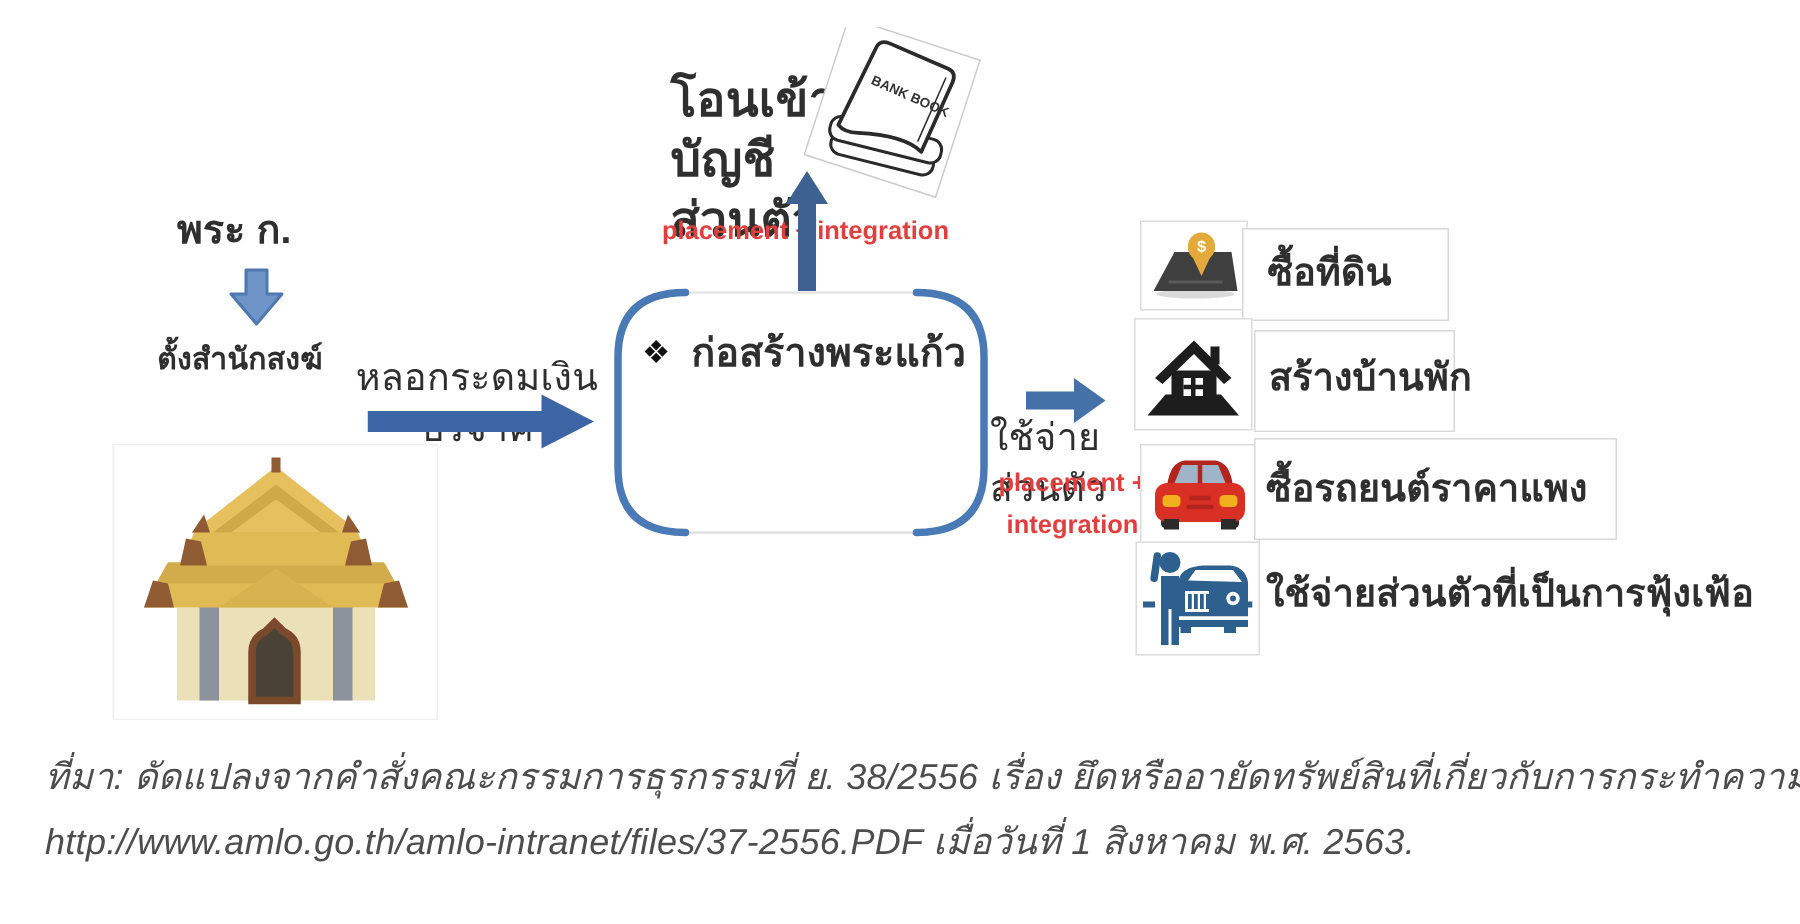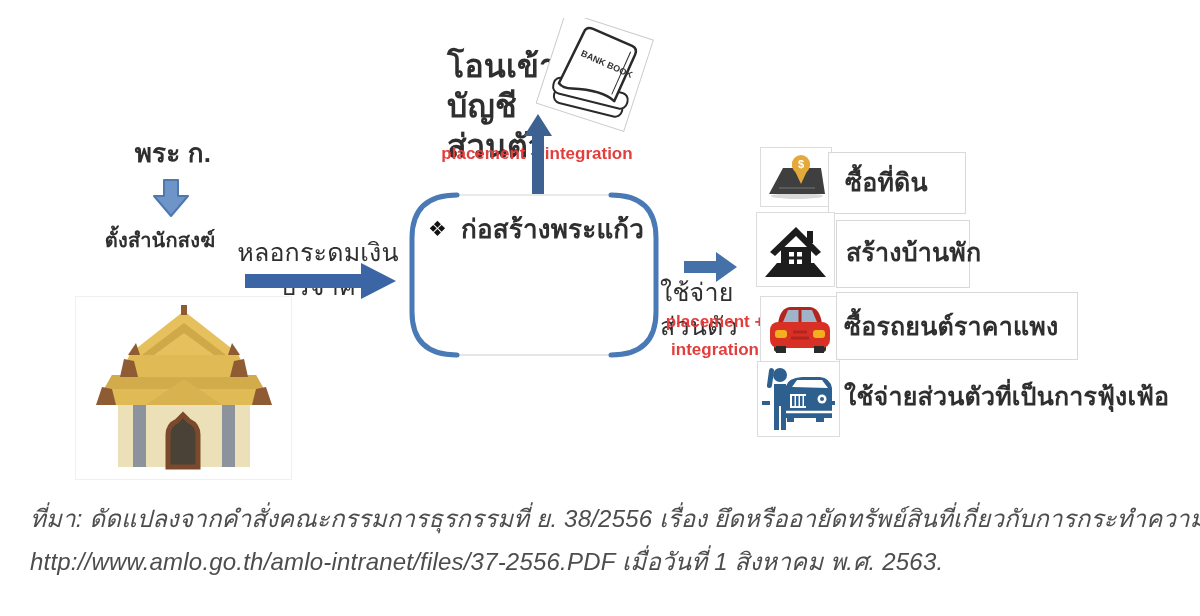--- a/index.html
+++ b/index.html
@@ -2,25 +2,25 @@
 <html><head>
 <meta charset="utf-8">
 <style>
   html,body{margin:0;padding:0;background:#fff;}
   .canvas{
     position:relative;width:1200px;height:616px;background:#ffffff;overflow:hidden;
     font-family:"Liberation Sans","DejaVu Sans",sans-serif;color:#2f2f2f;
   }
   .abs{position:absolute;}
   .thai{letter-spacing:0.2px;line-height:1.35;}
-  .monk-label{left:118px;top:136px;width:110px;font-size:26px;font-weight:600;text-align:center;}
+  .monk-label{left:118px;top:136px;width:110px;font-size:26px;font-weight:600;}
   .monastery-label{left:70px;top:227px;width:180px;font-size:20px;font-weight:700;text-align:center;}
   .arrow1-label{left:228px;top:236px;width:180px;font-size:25px;text-align:center;}
   .center-box{left:405px;top:192px;width:258px;height:166px;}
-  .center-items{left:428px;top:208px;width:225px;font-size:26px;font-weight:600;line-height:42px;}
+  .center-items{left:428px;top:208px;width:225px;font-size:26px;font-weight:600;line-height:54px;}
   .bullet{font-size:21px;margin-right:14px;position:relative;top:-2px;color:#111;}
   .item-wrap{padding-left:37px;}
   .red-text{color:#e23e3e;font-weight:700;font-size:17px;}
   .top-red{left:437px;top:144px;width:200px;text-align:center;z-index:1;}
   .account-label{left:447px;top:46px;width:130px;font-size:32px;font-weight:700;text-align:left;line-height:1.25;}
   .take-label{left:672px;top:218px;width:90px;font-size:25px;text-align:center;}
   .spend-label{left:660px;top:276px;width:115px;font-size:25px;text-align:left;}
   .right-red1{left:655px;top:312px;width:120px;text-align:center;}
   .right-red2{left:655px;top:340px;width:120px;text-align:center;}
   .icon-box{background:#fff;border:1px solid #dcdcdc;display:flex;align-items:center;justify-content:center;}

